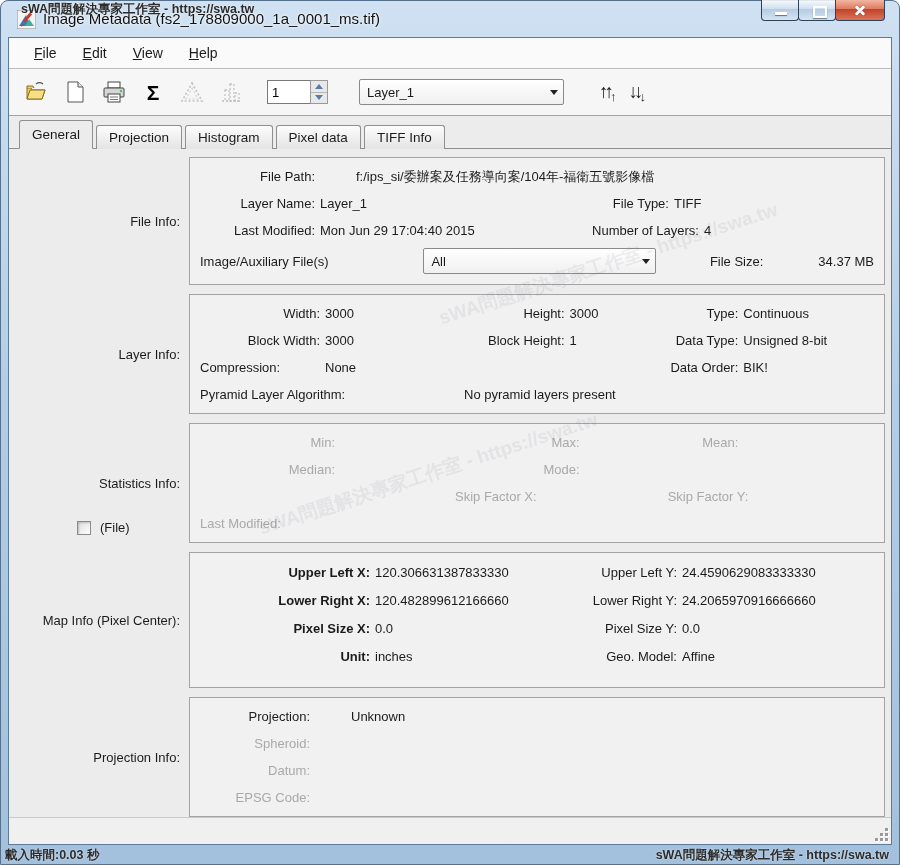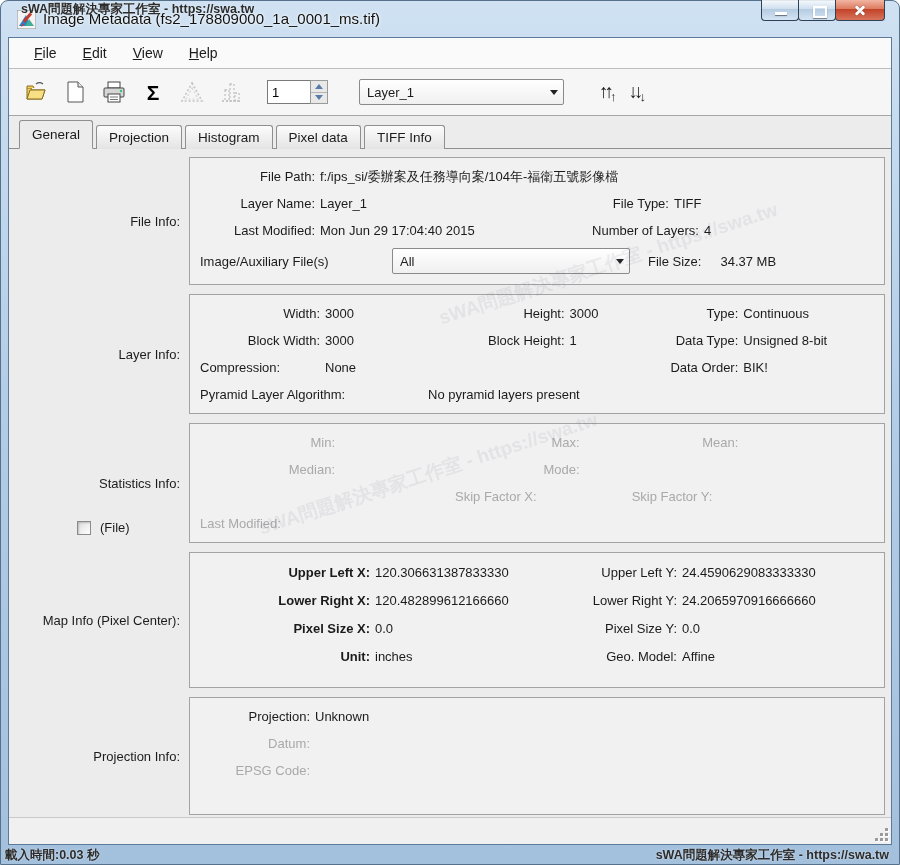--- a/index.html
+++ b/index.html
@@ -81,21 +81,21 @@
   }
   .tab.active{background:#ececec;padding-top:6px;padding-bottom:6px;border-bottom:1px solid #ececec;z-index:2;position:relative;}
   
   .content{flex:1;padding:8px 6px 0 0;display:flex;flex-direction:column;gap:9px;overflow:hidden;}
   .section{display:flex;flex:none;}
   .sec-lbl-col{width:180px;flex:none;display:flex;align-items:center;justify-content:flex-end;padding-right:9px;box-sizing:border-box;position:relative;}
   .groupbox{
     flex:1;border:1px solid #a3a3a3;background:#f1f1f1;
     padding:5px 10px;box-sizing:border-box;
   }
-  .row{min-height:27px;display:flex;align-items:center;}
+  .row{min-height:27px;display:flex;align-items:center;gap:36px;}
   .pair{display:flex;align-items:center;white-space:nowrap;}
   .lbl{text-align:right;flex:none;}
   .val{margin-left:5px;white-space:nowrap;}
   .g2{display:grid;grid-template-columns:54% 46%;min-height:27px;align-items:center;}
   .g3{display:grid;grid-template-columns:40% 28% 32%;min-height:27px;align-items:center;}
   .gm{display:grid;grid-template-columns:50% 50%;min-height:28px;align-items:center;}
   .w115{width:115px;} .w105{width:105px;} .w120{width:120px;} .w95{width:95px;}
   .w135{width:135px;} .w110{width:110px;} .w80{width:80px;} .w170{width:170px;font-weight:bold;}
   .w140{width:140px;}
   .gray{color:#a9a9a9;}
@@ -427,20 +427,24 @@
       <div class="section">
         <div class="sec-lbl-col">
             <span>Projection Info:</span>
           </div>
         <div class="groupbox" style="min-height:118px;">
           <div class="row">
             <span class="lbl w110">Projection:</span>
             <span class="val">Unknown</span>
           </div>
           <div class="row gray">
+            <span class="lbl w110">Spheroid:</span>
+            <span class="val"></span>
+          </div>
+          <div class="row gray">
             <span class="lbl w110">Datum:</span>
             <span class="val"></span>
           </div>
           <div class="row gray">
             <span class="lbl w110">EPSG Code:</span>
             <span class="val"></span>
           </div>
         </div>
       </div>
 

